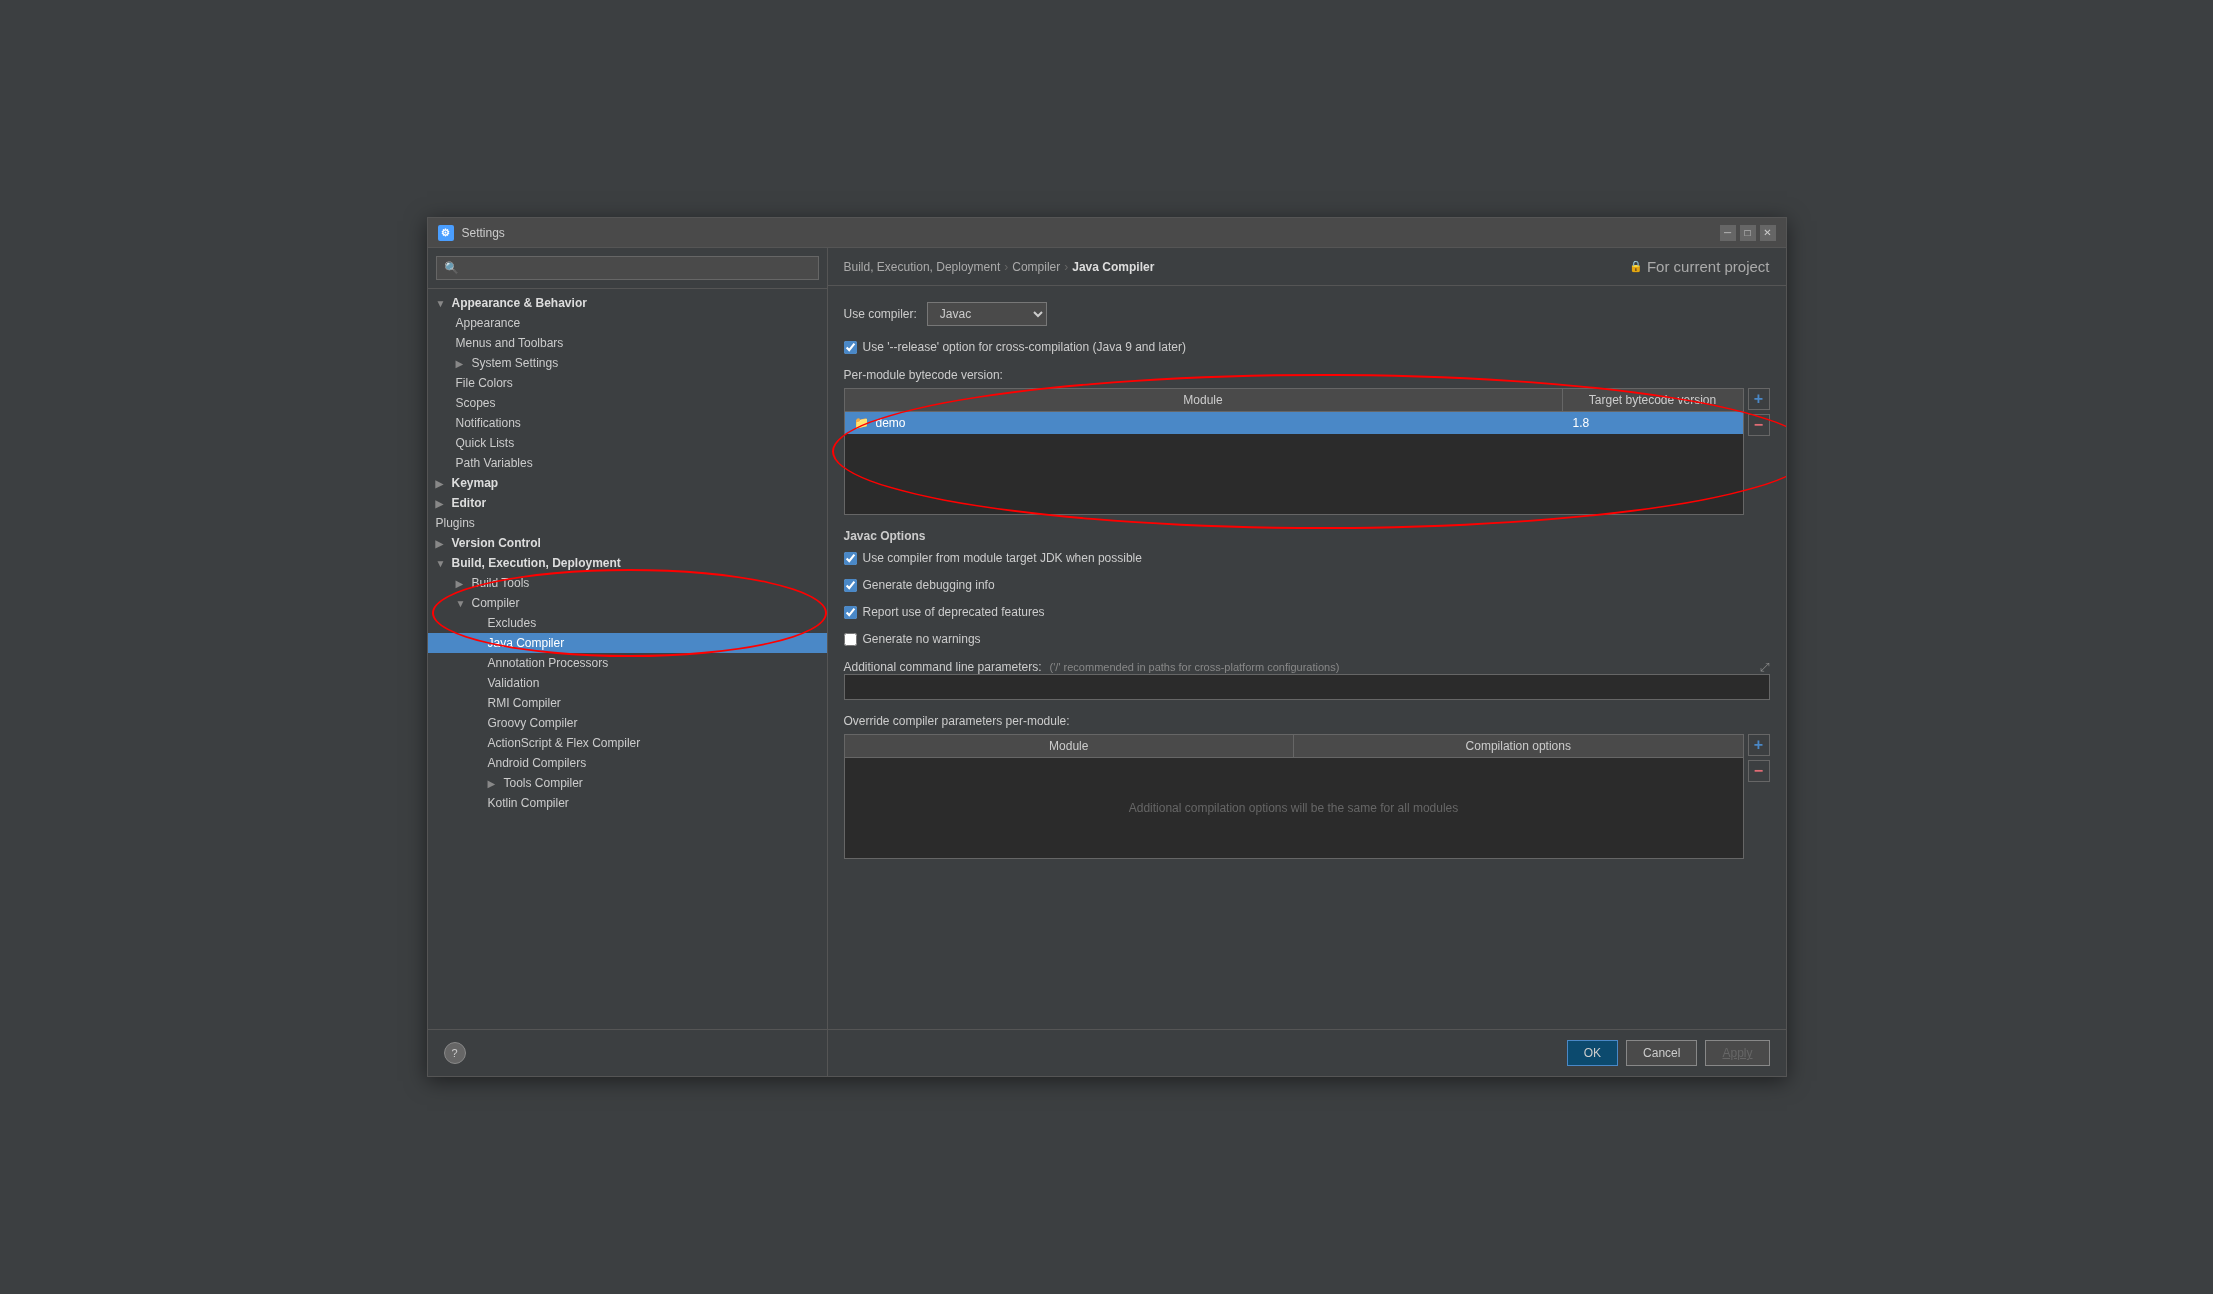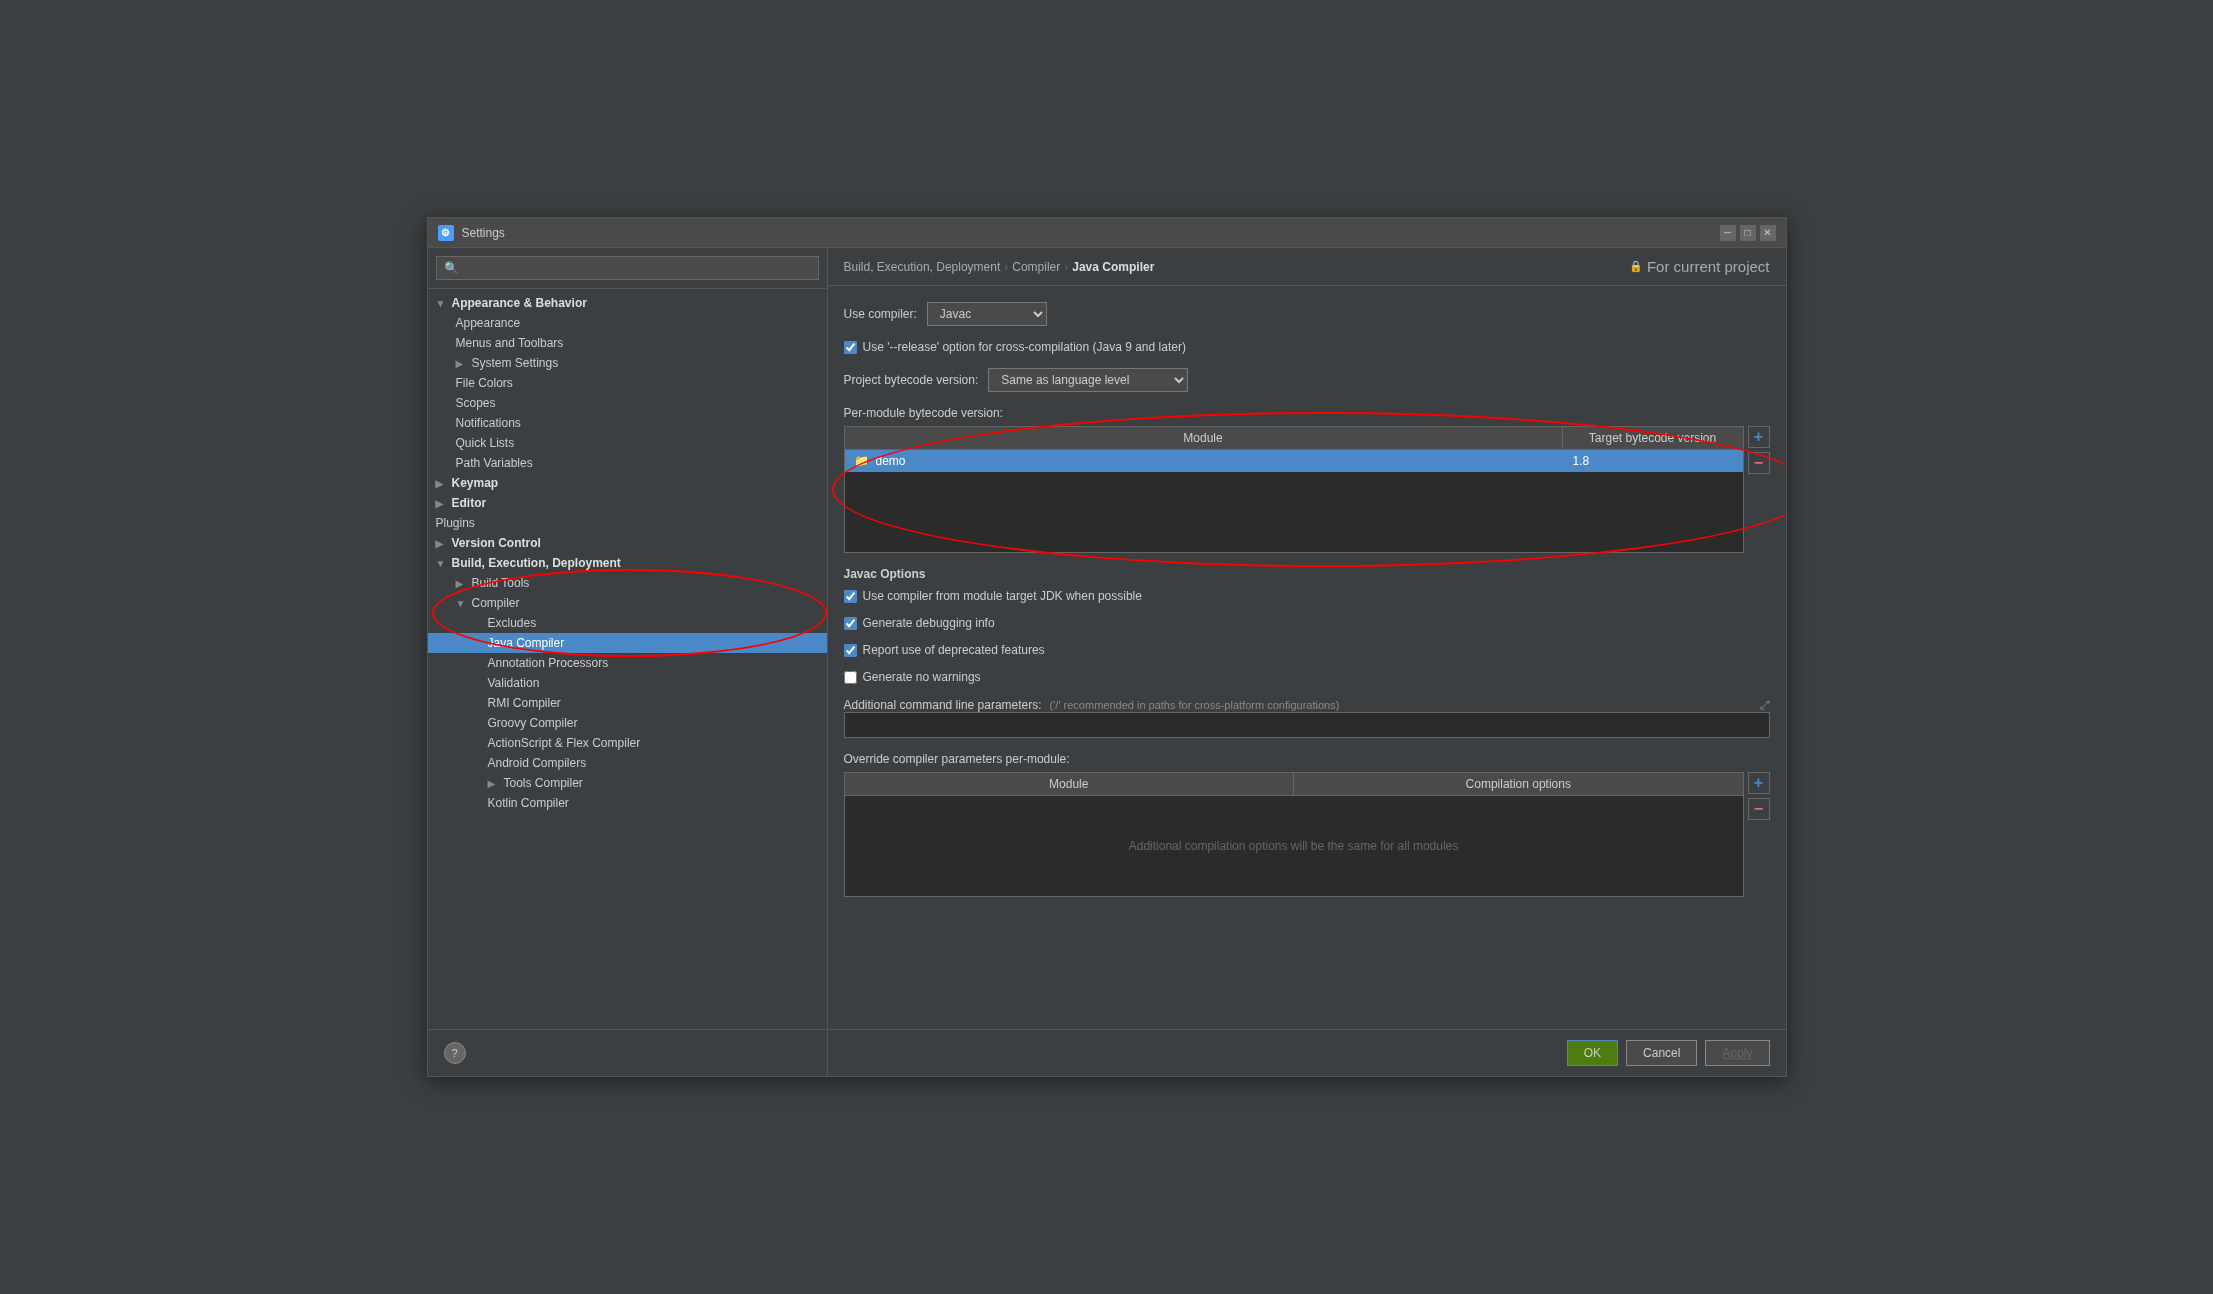--- a/index.html
+++ b/index.html
@@ -318,21 +318,21 @@
       background: #3c3f41;
     }
     .btn {
       padding: 5px 16px;
       font-size: 12px;
       cursor: pointer;
       border: 1px solid #888;
       background: #4a4a4a;
       color: #ccc;
     }
-    .btn.primary { background: #4d7c0f; border: 1px solid #4a88c7; color: #ccc; }
+    .btn.primary { background: #0c4a6e; border: 1px solid #4a88c7; color: #ccc; }
     .btn.disabled { color: #666; cursor: default; text-decoration: underline; }
     
     .oval-container {
       position: relative;
     }
     
     .tree-oval-wrap {
       position: relative;
     }
     .tree-oval {
@@ -517,26 +517,20 @@
           <select class="form-select">
             <option>Javac</option>
           </select>
         </div>
 
         <div class="checkbox-row">
           <input type="checkbox" id="release-opt" checked="" style="">
           <label for="release-opt">Use '--release' option for cross-compilation (Java 9 and later)</label>
         </div>
 
-        <div class="form-row">
-          <span class="form-label">Project bytecode version:</span>
-          <select class="form-select" style="min-width:200px;">
-            <option>Same as language level</option>
-          </select>
-        </div>
 
         <div>
           <div class="section-label">Per-module bytecode version:</div>
           <div class="oval-container" style="position:relative;">
             <div class="table-with-buttons">
               <div class="table-container" style="flex:1;">
                 <div class="table-header">
                   <div class="table-header-cell module-col">Module</div>
                   <div class="table-header-cell version-col">Target bytecode version</div>
                 </div>

